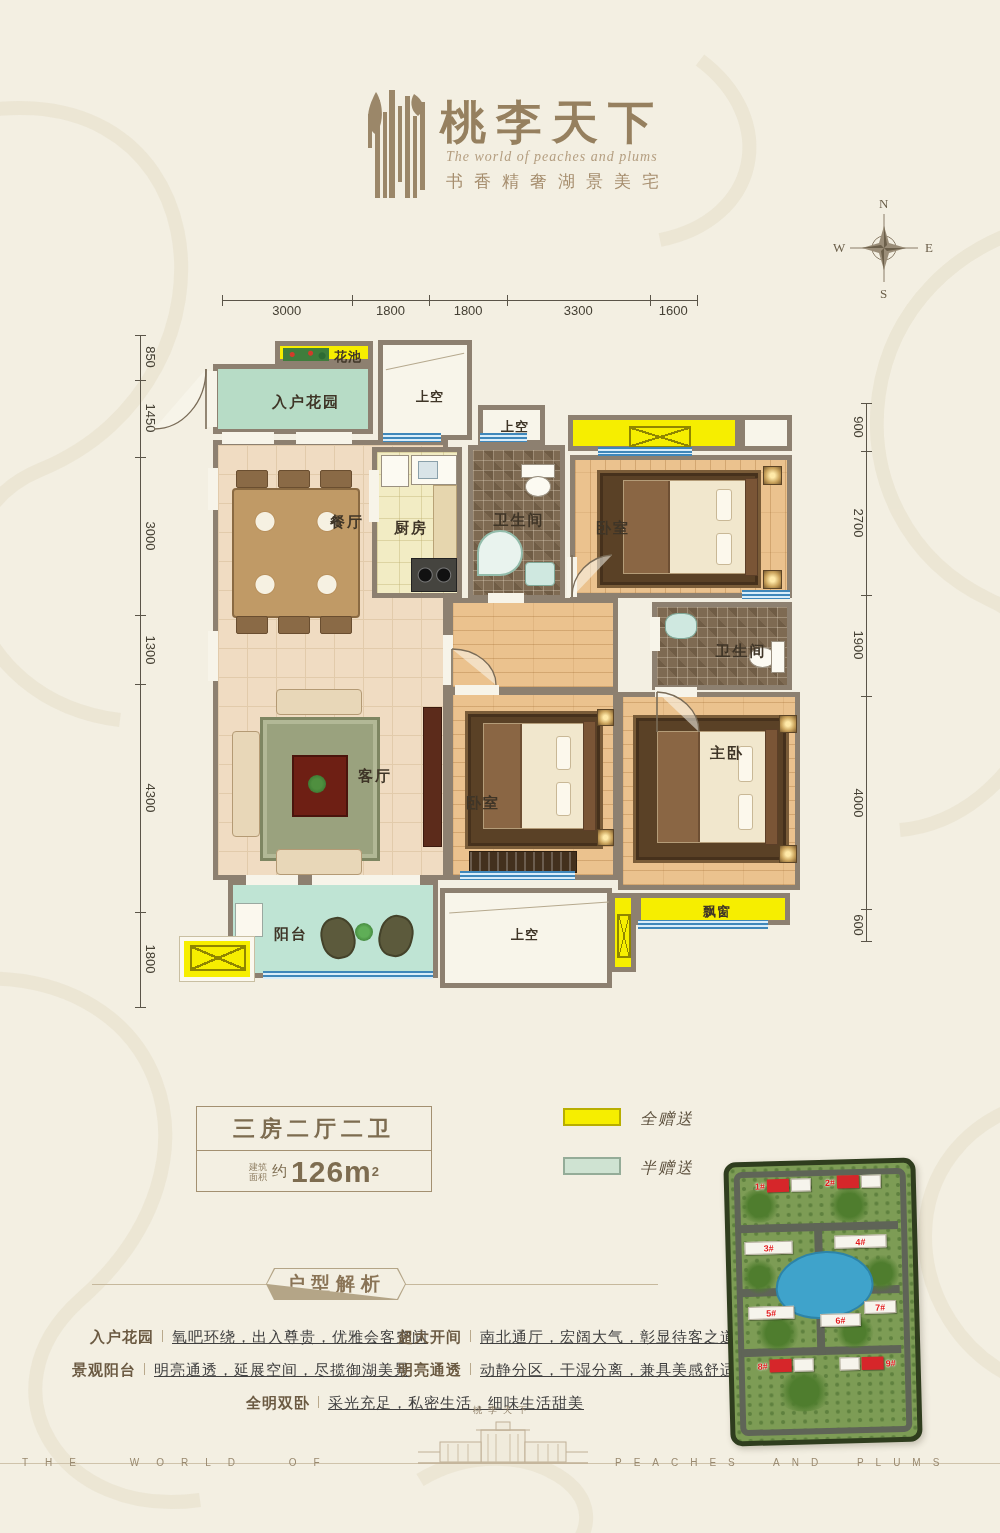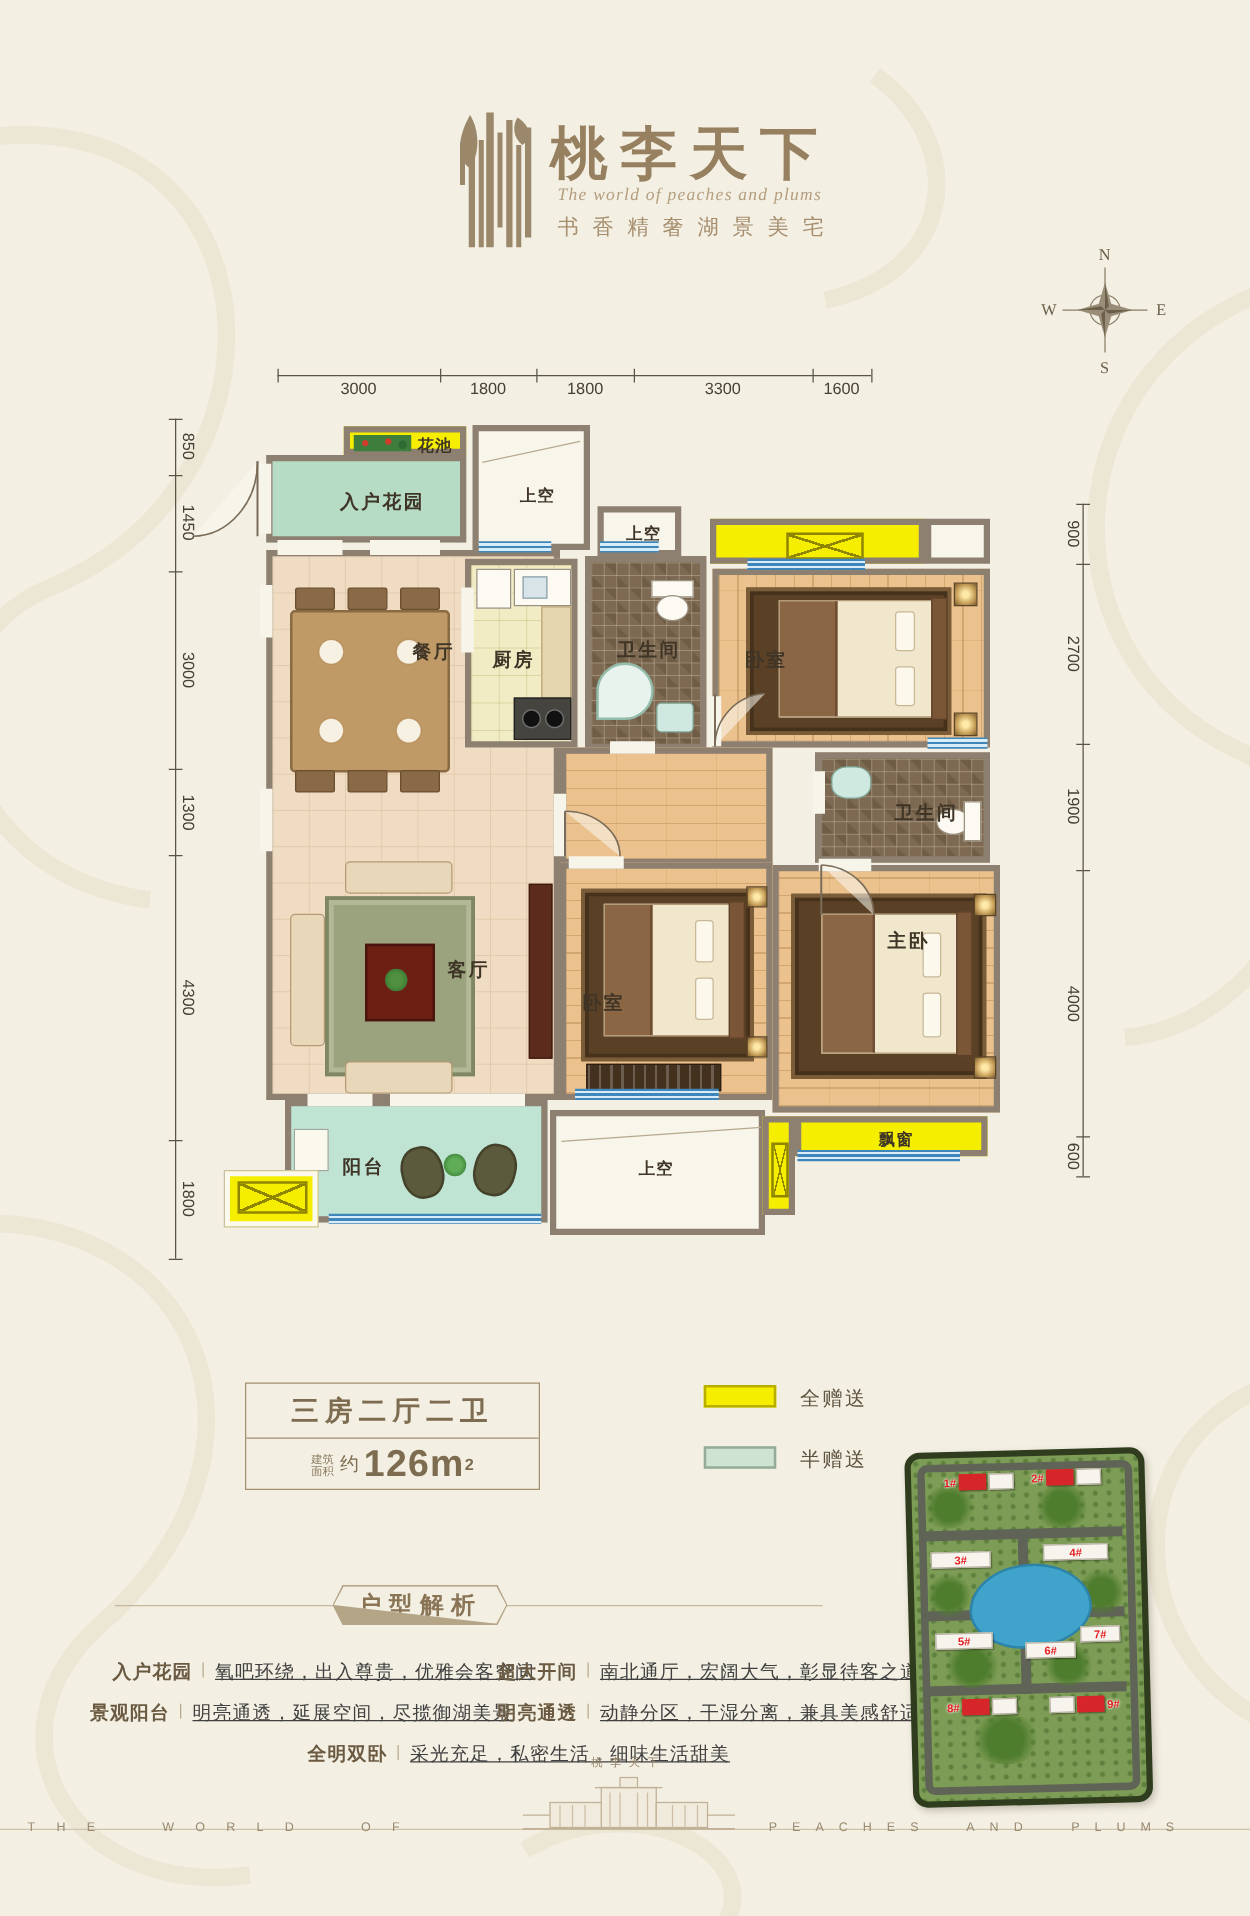--- a/index.html
+++ b/index.html
@@ -74,21 +74,21 @@
       box-sizing:border-box;}
   #unit-layout{display:block;height:43px;line-height:43px;text-align:center;border-bottom:1px solid #a39071;
       font-size:22px;color:#7d6c50;letter-spacing:5px;font-weight:bold;}
   #unit-area{display:flex;align-items:center;justify-content:center;height:41px;color:#7d6c50;}
   .area-name{display:flex;flex-direction:column;font-size:9px;line-height:10px;margin-right:5px;color:#8d7c60;}
   #area-approx{font-size:15px;margin-right:4px;}
   #area-value{font-size:30px;font-weight:bold;letter-spacing:1px;}
   #area-sup{font-size:13px;font-weight:bold;vertical-align:super;}
   
   .legend-swatch{position:absolute;width:58px;height:18px;box-sizing:border-box;}
-  .legend-label{position:absolute;font-size:16px;color:#5f5340;letter-spacing:2px;}
+  .legend-label{position:absolute;font-size:16px;color:#5f5340;letter-spacing:2px;font-style:italic;}
   
   #analysis-rule{position:absolute;left:92px;top:1284px;width:566px;height:1px;background:#c6b89c;}
   #analysis-badge{position:absolute;left:266px;top:1268px;width:140px;height:32px;background:#b4a587;
       clip-path:polygon(8px 0,calc(100% - 8px) 0,100% 50%,calc(100% - 8px) 100%,8px 100%,0 50%);}
   #analysis-badge-inner{position:absolute;left:1px;top:1px;right:1px;bottom:1px;background:#f3efe2;
       clip-path:polygon(8px 0,calc(100% - 8px) 0,100% 50%,calc(100% - 8px) 100%,0 50%);
       display:flex;align-items:center;justify-content:center;font-size:19px;color:#8a7456;
       letter-spacing:6px;font-weight:bold;}
   .an-row{position:absolute;font-size:15px;white-space:nowrap;}
   .an-label{font-weight:bold;color:#6b5a42;letter-spacing:1px;}

